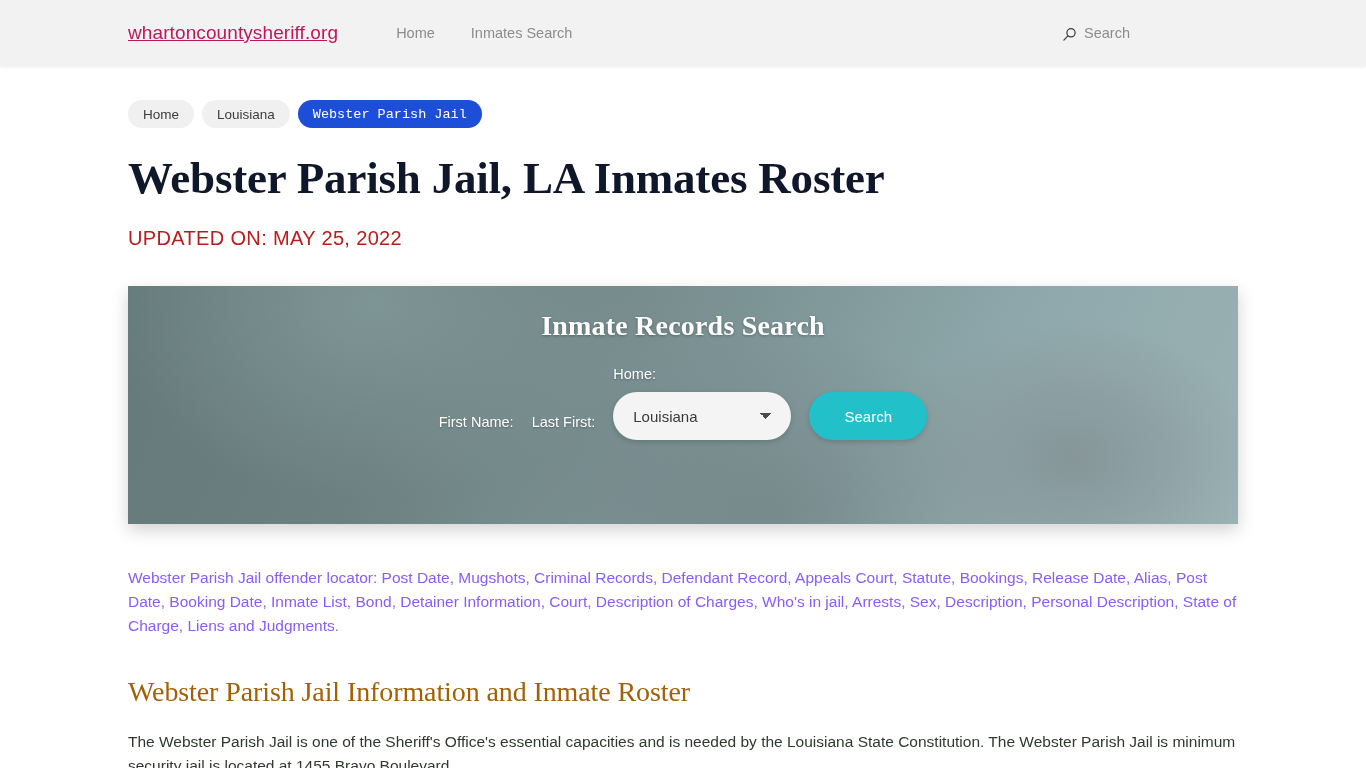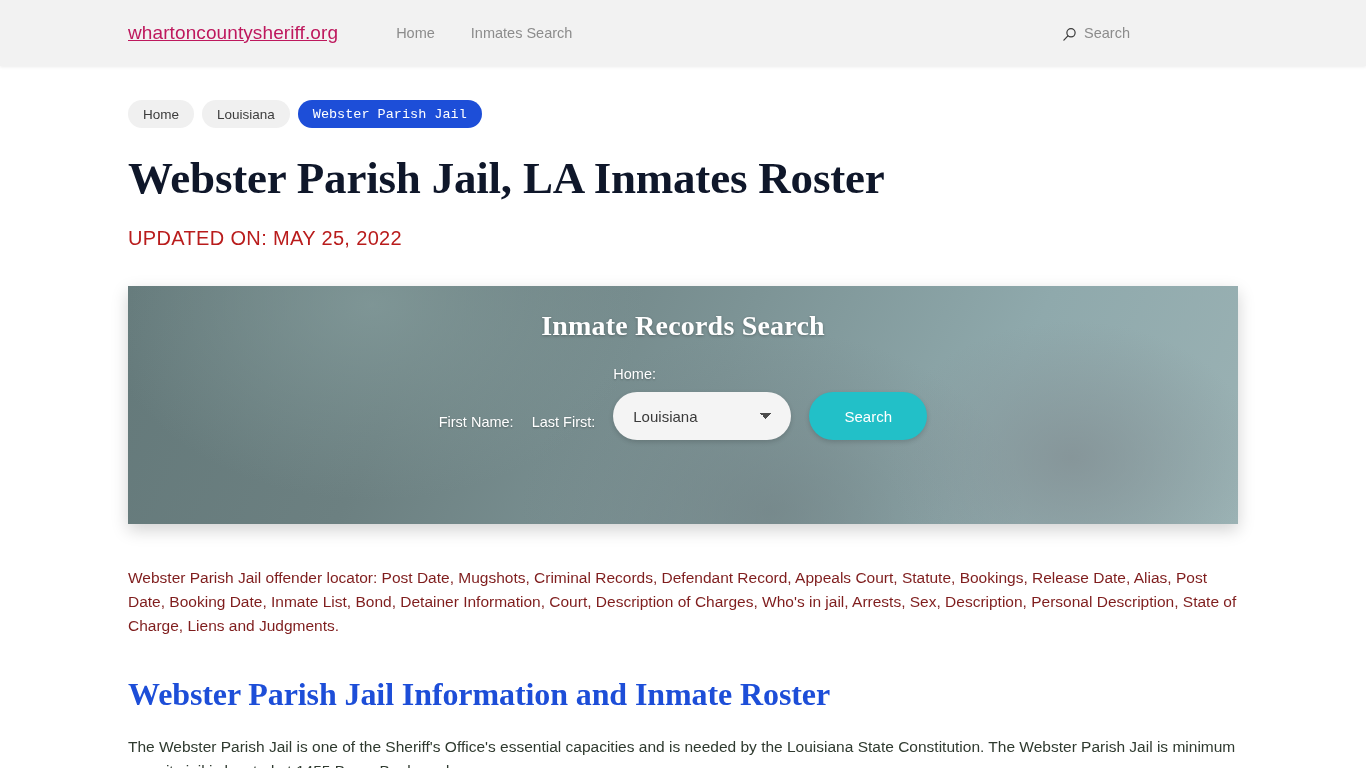--- a/index.html
+++ b/index.html
@@ -214,28 +214,28 @@
     cursor: pointer;
     box-shadow: 0 2px 5px rgba(0,0,0,0.16);
   }
 
   
   .lead-paragraph {
     margin-top: 42px;
     width: 1110px;
     font-size: 15.5px;
     line-height: 24px;
-    color: #7f1d1d;
+    color: #8b5cf6;
   }
   .section-heading {
     margin: 38px 0 0 0;
     font-family: "Liberation Serif", serif;
-    font-weight: bold;
-    font-size: 32px;
-    color: #1d4ed8;
+    font-weight: normal;
+    font-size: 28px;
+    color: #a16207;
     letter-spacing: -0.1px;
   }
   .body-paragraph {
     margin-top: 22px;
     width: 1110px;
     font-size: 15.5px;
     line-height: 24px;
     color: #2f3a2f;
   }
 </style>

